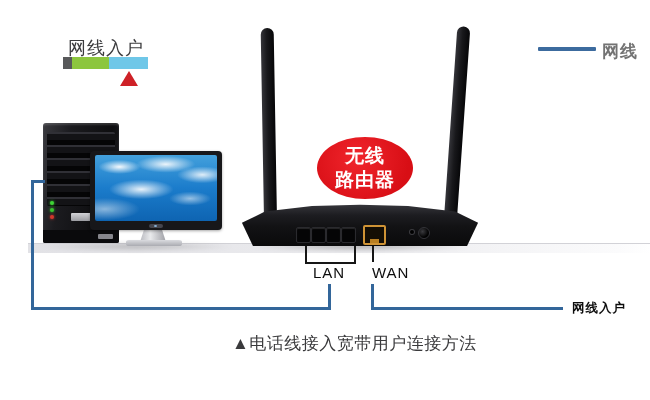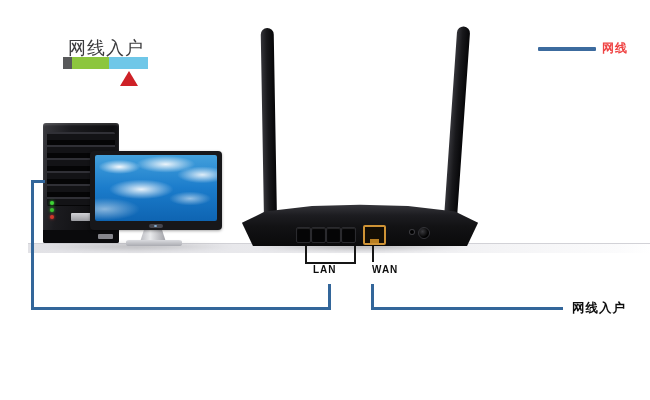--- a/index.html
+++ b/index.html
@@ -14,21 +14,21 @@
   .legend-bar{left:63px;top:57px;width:85px;height:12px;display:flex;}
   .seg-gray{width:9px;background:#58595b;}
   .seg-green{width:37px;background:#8cc63e;}
   .seg-blue{width:39px;background:#6fc7e8;}
   .red-triangle{left:120px;top:71px;width:0;height:0;
     border-left:9px solid transparent;border-right:9px solid transparent;
     border-bottom:15px solid #ce2127;}
 
   
   .cable-line{left:538px;top:47px;width:58px;height:4px;background:#3c6b9e;border-radius:1px;}
-  .cable-label{left:602px;top:40px;font-size:12px;font-weight:700;color:#ef4444;letter-spacing:1px;}
+  .cable-label{left:602px;top:40px;font-size:17px;font-weight:700;color:#737373;letter-spacing:1px;}
 
   
   .shelf{left:28px;top:243px;width:622px;height:9px;
     border-top:1px solid #d2d2d7;
     background:linear-gradient(to right,#e2e2e6 0%,#ececef 55%,#fbfbfc 95%,#fff 100%);}
 
   
   .pc-shadow{left:36px;top:242px;width:200px;height:9px;
     background:radial-gradient(ellipse at 50% 50%,rgba(0,0,0,.22),rgba(0,0,0,0) 70%);filter:blur(2px);}
   .tower{left:43px;top:123px;width:76px;height:120px;border-radius:3px 3px 2px 2px;
@@ -93,21 +93,21 @@
     background:radial-gradient(circle at 42% 35%,#f0252c,#d80e15 75%);
     display:flex;flex-direction:column;align-items:center;justify-content:center;
     color:#fff;font-weight:700;font-size:19px;line-height:1.25;letter-spacing:1px;}
 
   
   .blk{background:#161616;}
   .lan-br-l{left:305px;top:246px;width:2px;height:18px;}
   .lan-br-r{left:354px;top:246px;width:2px;height:18px;}
   .lan-br-h{left:305px;top:262px;width:51px;height:2px;}
   .wan-br-v{left:372px;top:246px;width:2px;height:16px;}
-  .port-label{top:264px;font-size:10px;font-weight:700;color:#0d0d0d;letter-spacing:1px;}
+  .port-label{top:264px;font-size:15px;font-weight:400;color:#0d0d0d;letter-spacing:1px;}
   .lan-label{left:313px;} .wan-label{left:372px;}
 
   
   .cable{background:#33669a;}
   .c-stub{left:31px;top:180px;width:14px;height:3px;}
   .c-left-v{left:31px;top:180px;width:3px;height:130px;}
   .c-bottom-lan{left:31px;top:307px;width:300px;height:3px;}
   .c-lan-v{left:328px;top:284px;width:3px;height:26px;}
   .c-wan-v{left:371px;top:284px;width:3px;height:26px;}
   .c-bottom-wan{left:371px;top:307px;width:192px;height:3px;}
@@ -157,30 +157,35 @@
   <div class="abs router-shadow"></div>
   <div class="abs router-body"></div>
   <div class="abs lan-port lan-p1"></div>
   <div class="abs lan-port lan-p2"></div>
   <div class="abs lan-port lan-p3"></div>
   <div class="abs lan-port lan-p4"></div>
   <div class="abs wan-port"></div>
   <div class="abs reset-hole"></div>
   <div class="abs power-jack"></div>
 
+  <div class="abs router-badge">
+    <span>无线</span>
+    <span>路由器</span>
+  </div>
 
   <div class="abs blk lan-br-l"></div>
   <div class="abs blk lan-br-r"></div>
   <div class="abs blk lan-br-h"></div>
   <div class="abs blk wan-br-v"></div>
   <div class="abs port-label lan-label">LAN</div>
   <div class="abs port-label wan-label">WAN</div>
 
   <div class="abs cable c-stub"></div>
   <div class="abs cable c-left-v"></div>
   <div class="abs cable c-bottom-lan"></div>
   <div class="abs cable c-lan-v"></div>
   <div class="abs cable c-wan-v"></div>
   <div class="abs cable c-bottom-wan"></div>
   <div class="abs incoming-label">网线入户</div>
 
+  <div class="abs caption">▲电话线接入宽带用户连接方法</div>
 
 </div>
 
 </body></html>

